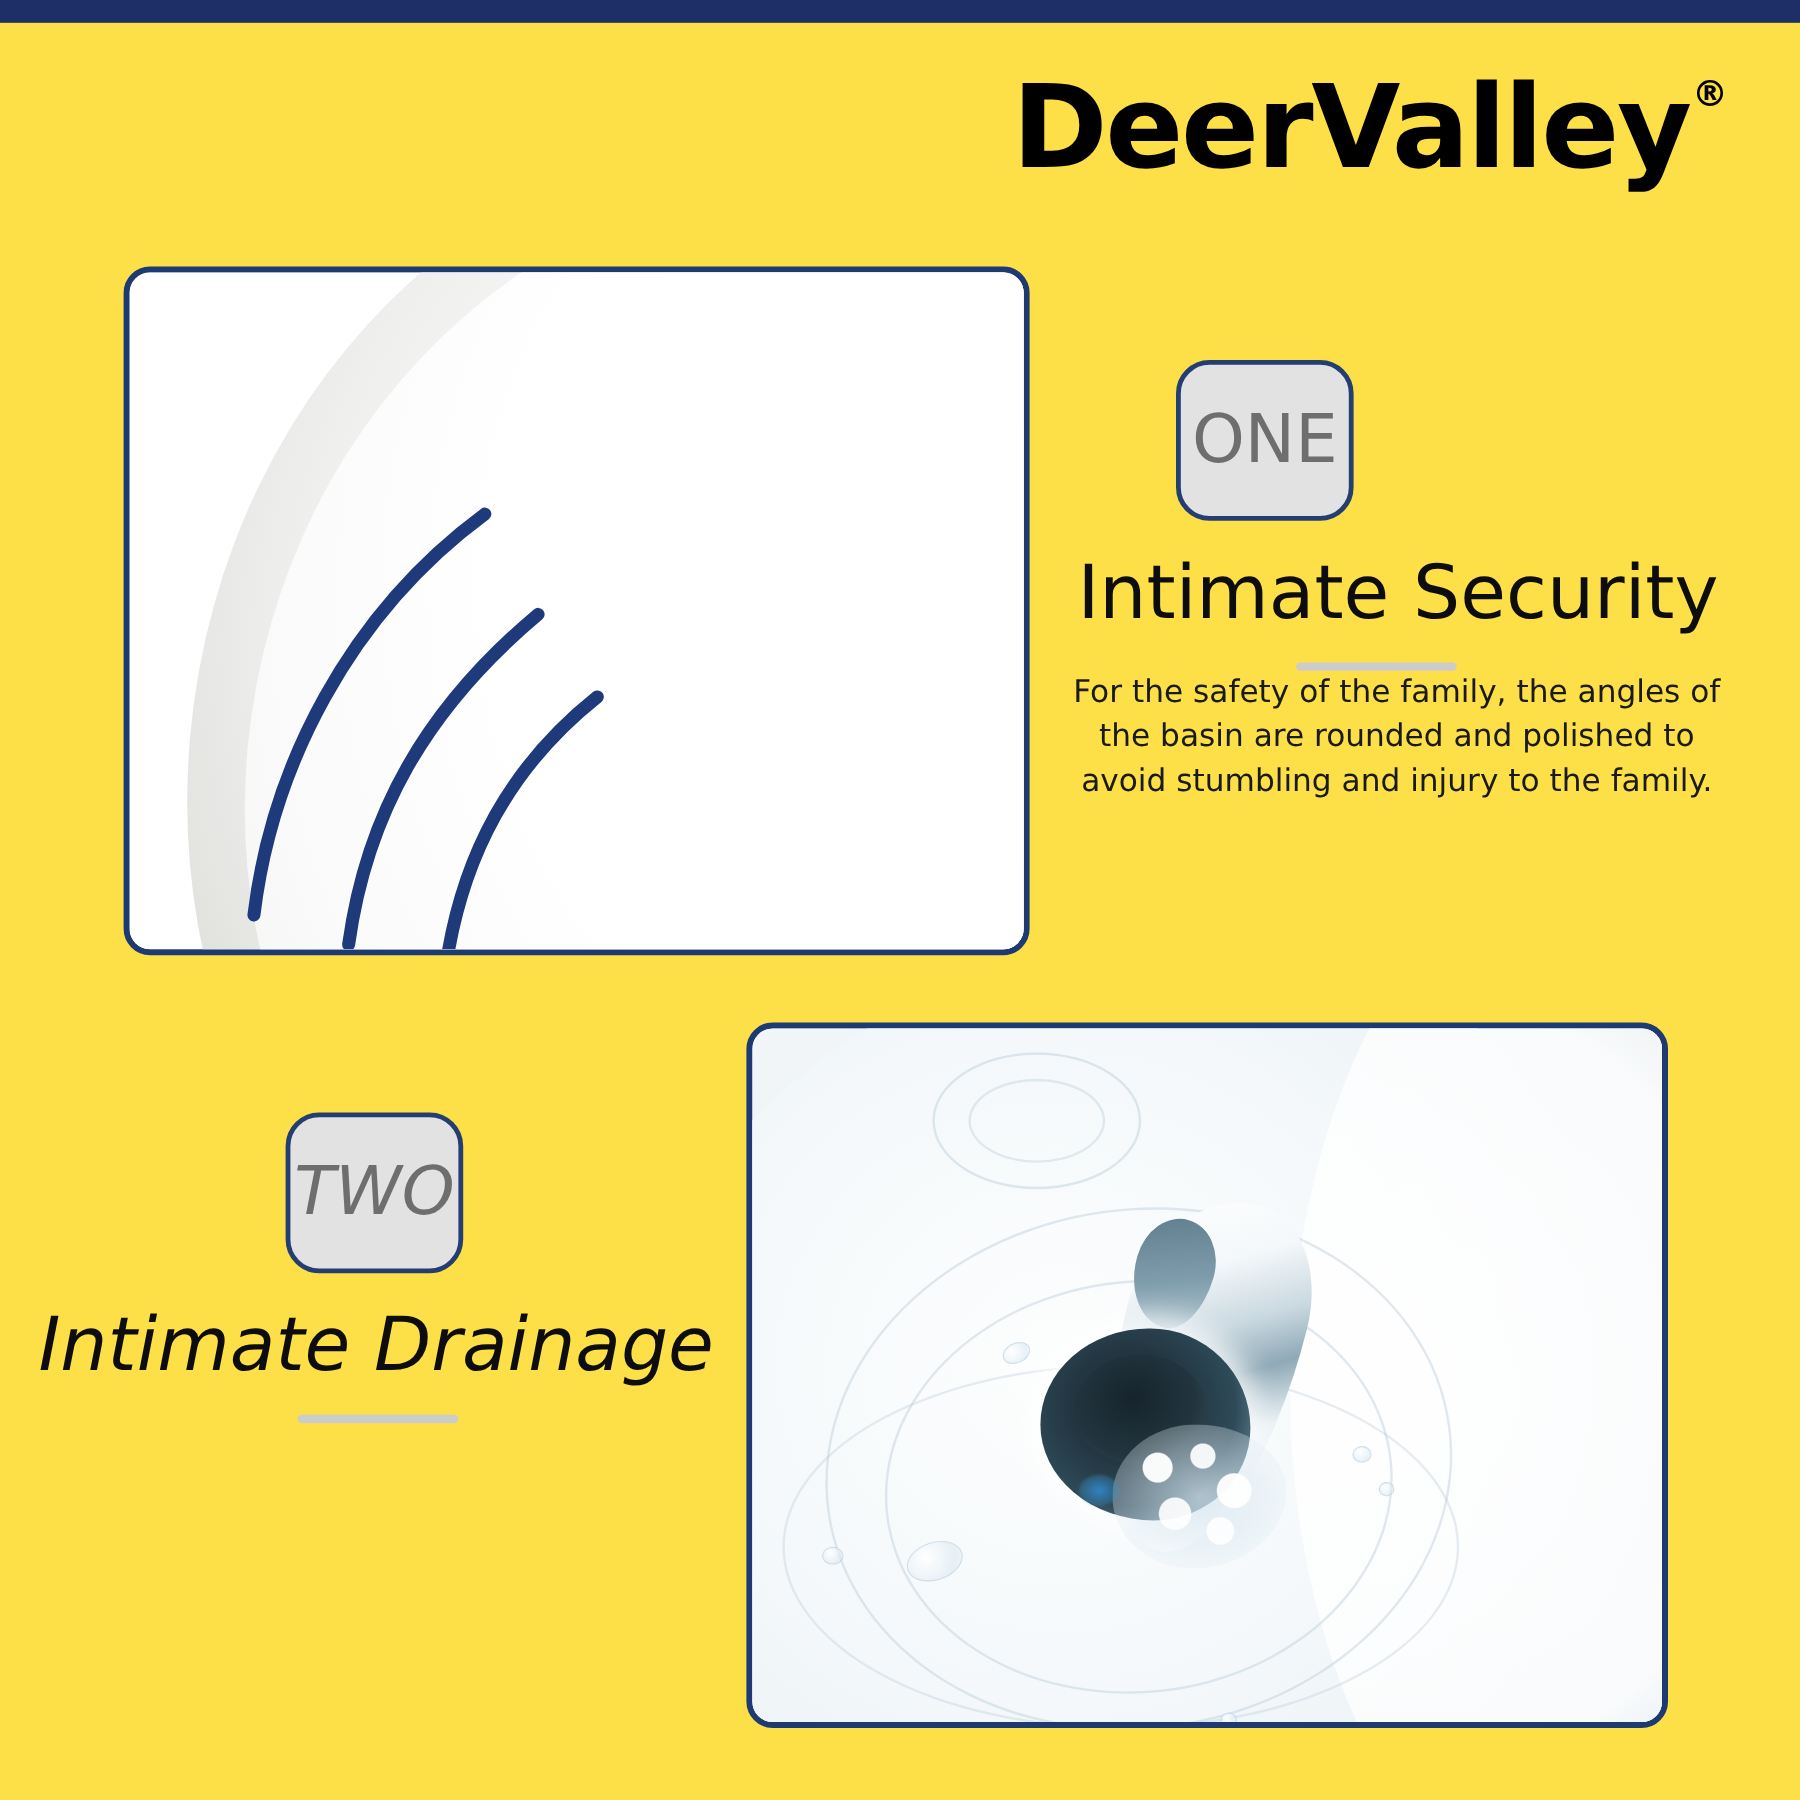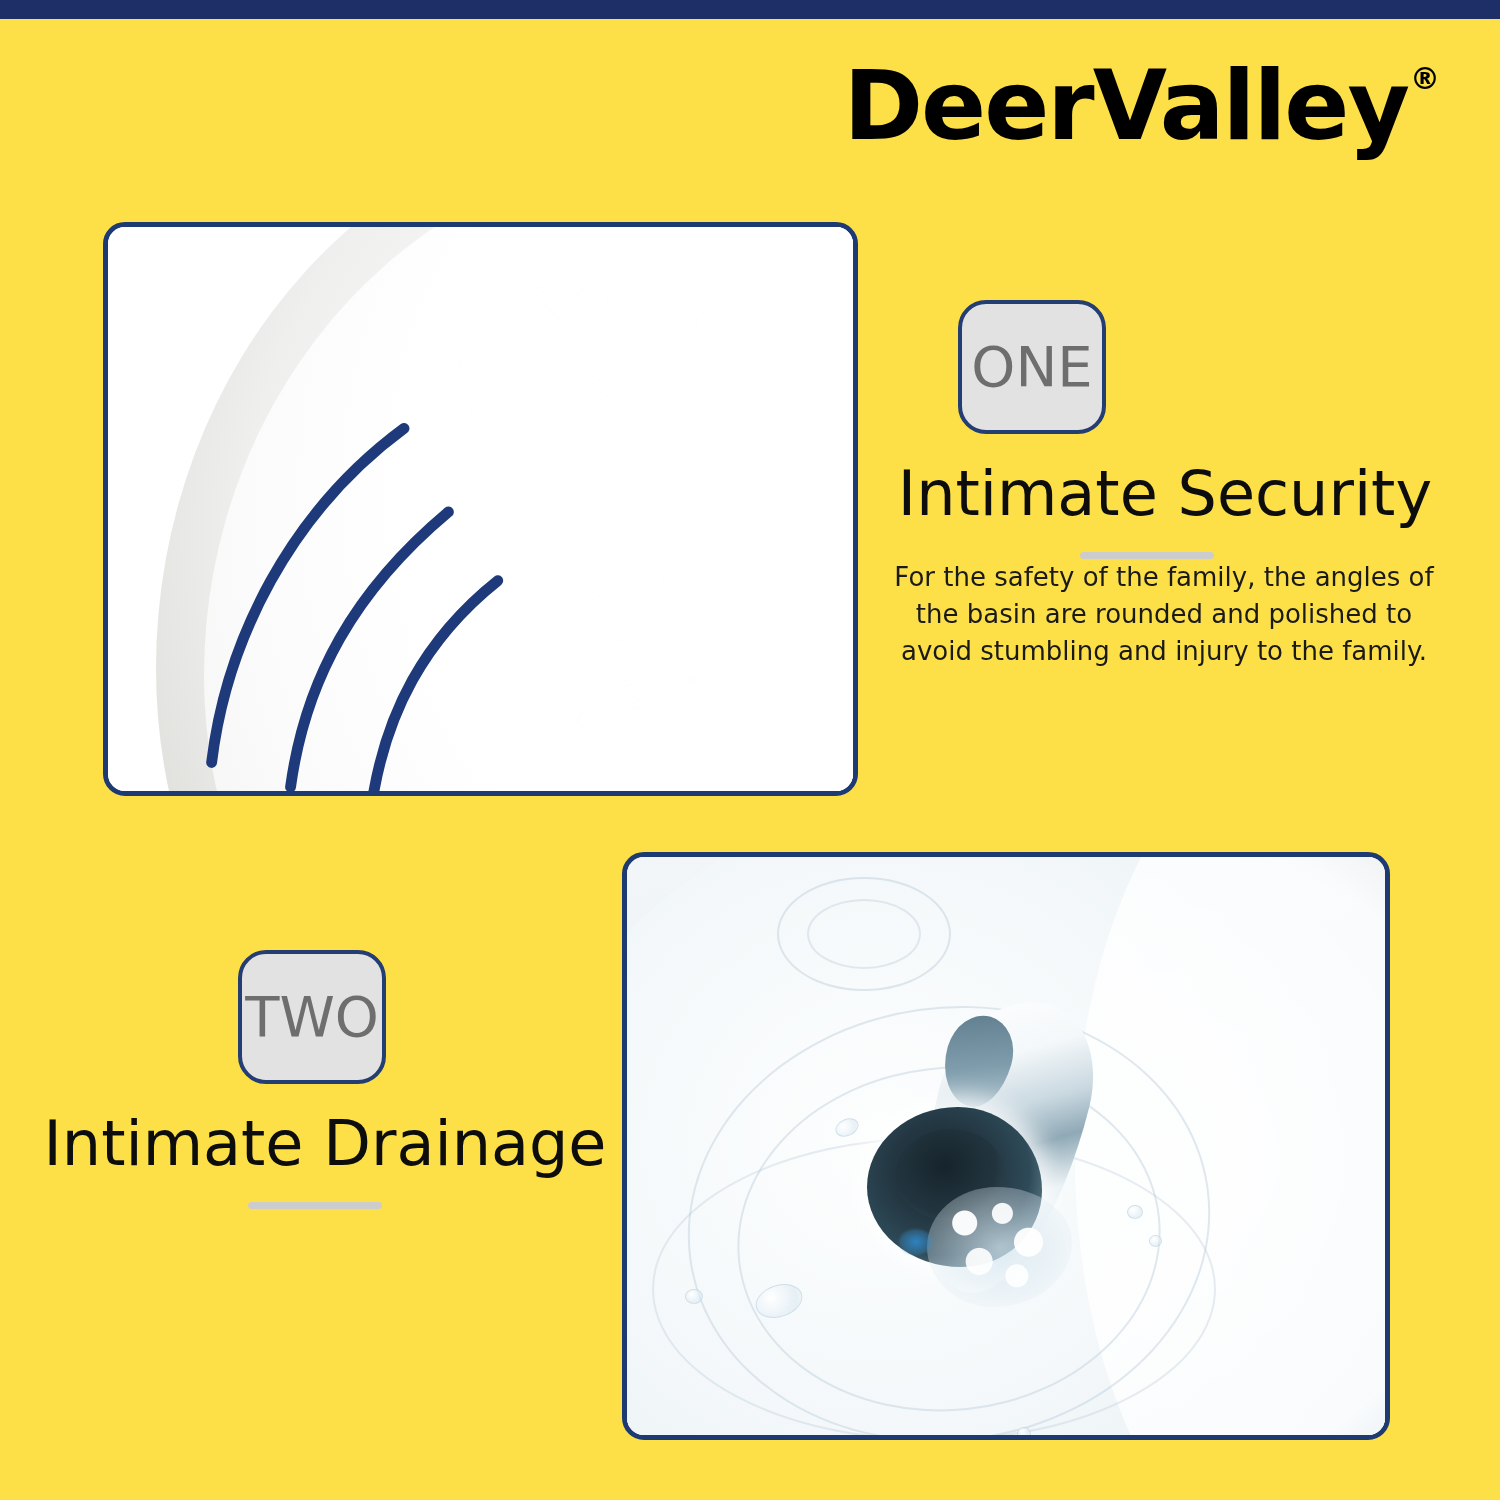--- a/index.html
+++ b/index.html
@@ -275,37 +275,37 @@
   
   .feature { position: absolute; }
   .feature-one {
     left: 880px;
     top: 300px;
     width: 560px;
     text-align: center;
   }
   .feature-two {
     left: 18px;
-    top: 950px;
+    top: 927px;
     width: 600px;
-    text-align: center;
+    font-style: italic;
   }
 
   .badge {
     width: 148px;
     height: 134px;
     border: 4px solid #243d73;
     border-radius: 28px;
     background: #e2e2e2;
     display: flex;
     align-items: center;
     justify-content: center;
     box-sizing: border-box;
   }
-  .badge-one { margin: 0 auto 0 78px; }
+  .badge-one { margin: 0 auto 0 100px; }
   .badge-two { margin: 0 auto 0 220px; }
   .badge-label {
     font-family: "DejaVu Sans", sans-serif;
     font-size: 56px;
     font-weight: 400;
     color: #6e6e6e;
     letter-spacing: 0px;
     line-height: 1;
   }
 

